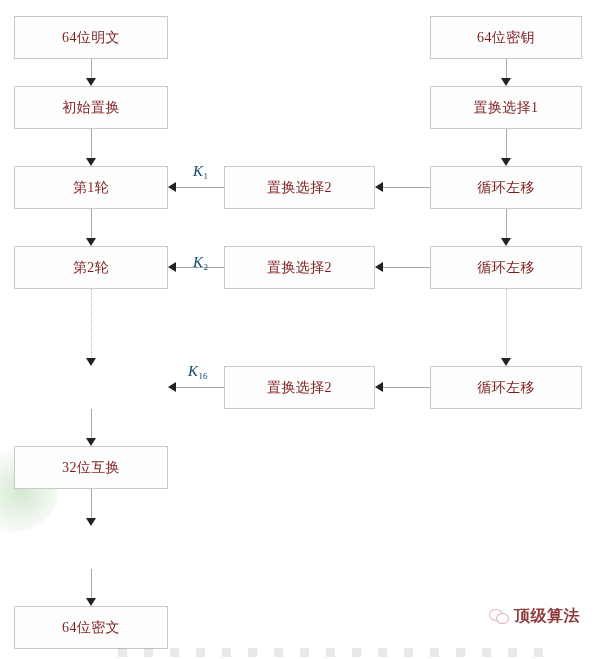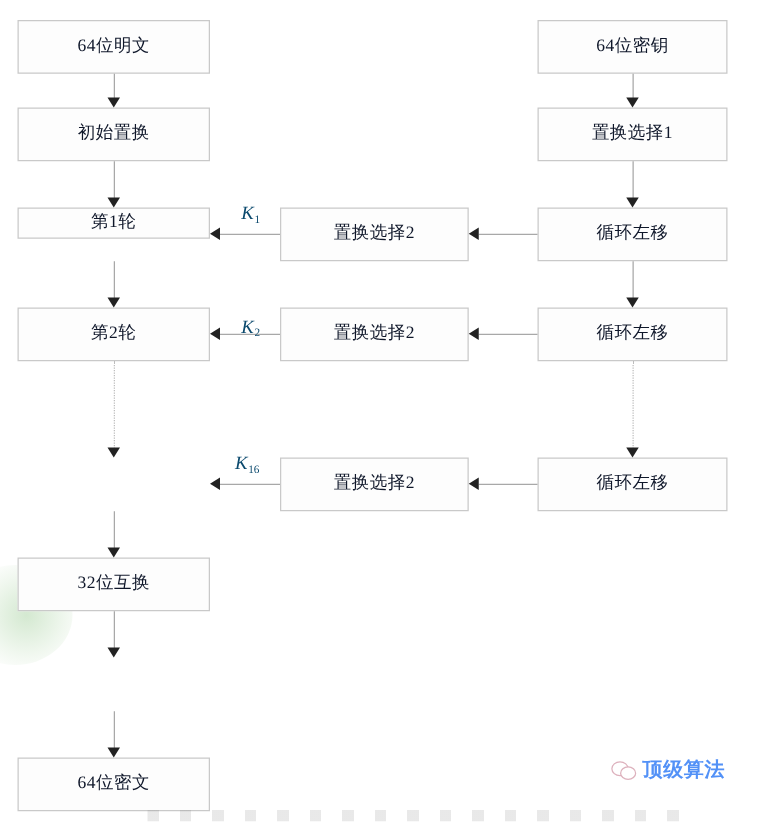--- a/index.html
+++ b/index.html
@@ -29,21 +29,21 @@
     pointer-events: none;
   }
   .node {
     position: absolute;
     box-sizing: border-box;
     border: 1px solid #c9c9c9;
     background: #fdfdfd;
     display: flex;
     align-items: center;
     justify-content: center;
-    color: #0f172a;
+    color: #7f1d1d;
     font-size: 14px;
     letter-spacing: 0.4px;
     white-space: nowrap;
   }
   .node .ntext {
     display: block;
     line-height: 1;
     transform: translateY(-0.5px);
   }
   
@@ -99,21 +99,21 @@
     position: absolute;
     display: flex;
     align-items: center;
     gap: 5px;
     opacity: 0.88;
   }
   .watermark .wm-text {
     font-family: Liberation Mono, monospace;
     font-size: 16px;
     font-weight: bold;
-    color: #3b82f6;
+    color: #7f1d1d;
     letter-spacing: 0.5px;
     white-space: nowrap;
   }
   .wm-icon {
     width: 20px;
     height: 17px;
     position: relative;
   }
   .wm-icon .b1, .wm-icon .b2 {
     position: absolute;
@@ -146,21 +146,21 @@
   <div class="tint-blob"></div>
 
   <div class="node" style="left:14px; top:16px; width:154px; height:43px;">
     <span class="ntext">64位明文</span>
   </div>
 
   <div class="node" style="left:14px; top:86px; width:154px; height:43px;">
     <span class="ntext">初始置换</span>
   </div>
 
-  <div class="node" style="left:14px; top:166px; width:154px; height:25px;">
+  <div class="node" style="left:14px; top:166px; width:154px; height:43px;">
     <span class="ntext">第1轮</span>
   </div>
 
   <div class="node" style="left:14px; top:246px; width:154px; height:43px;">
     <span class="ntext">第2轮</span>
   </div>
 
 
   <div class="node" style="left:14px; top:446px; width:154px; height:43px;">
     <span class="ntext">32位互换</span>

